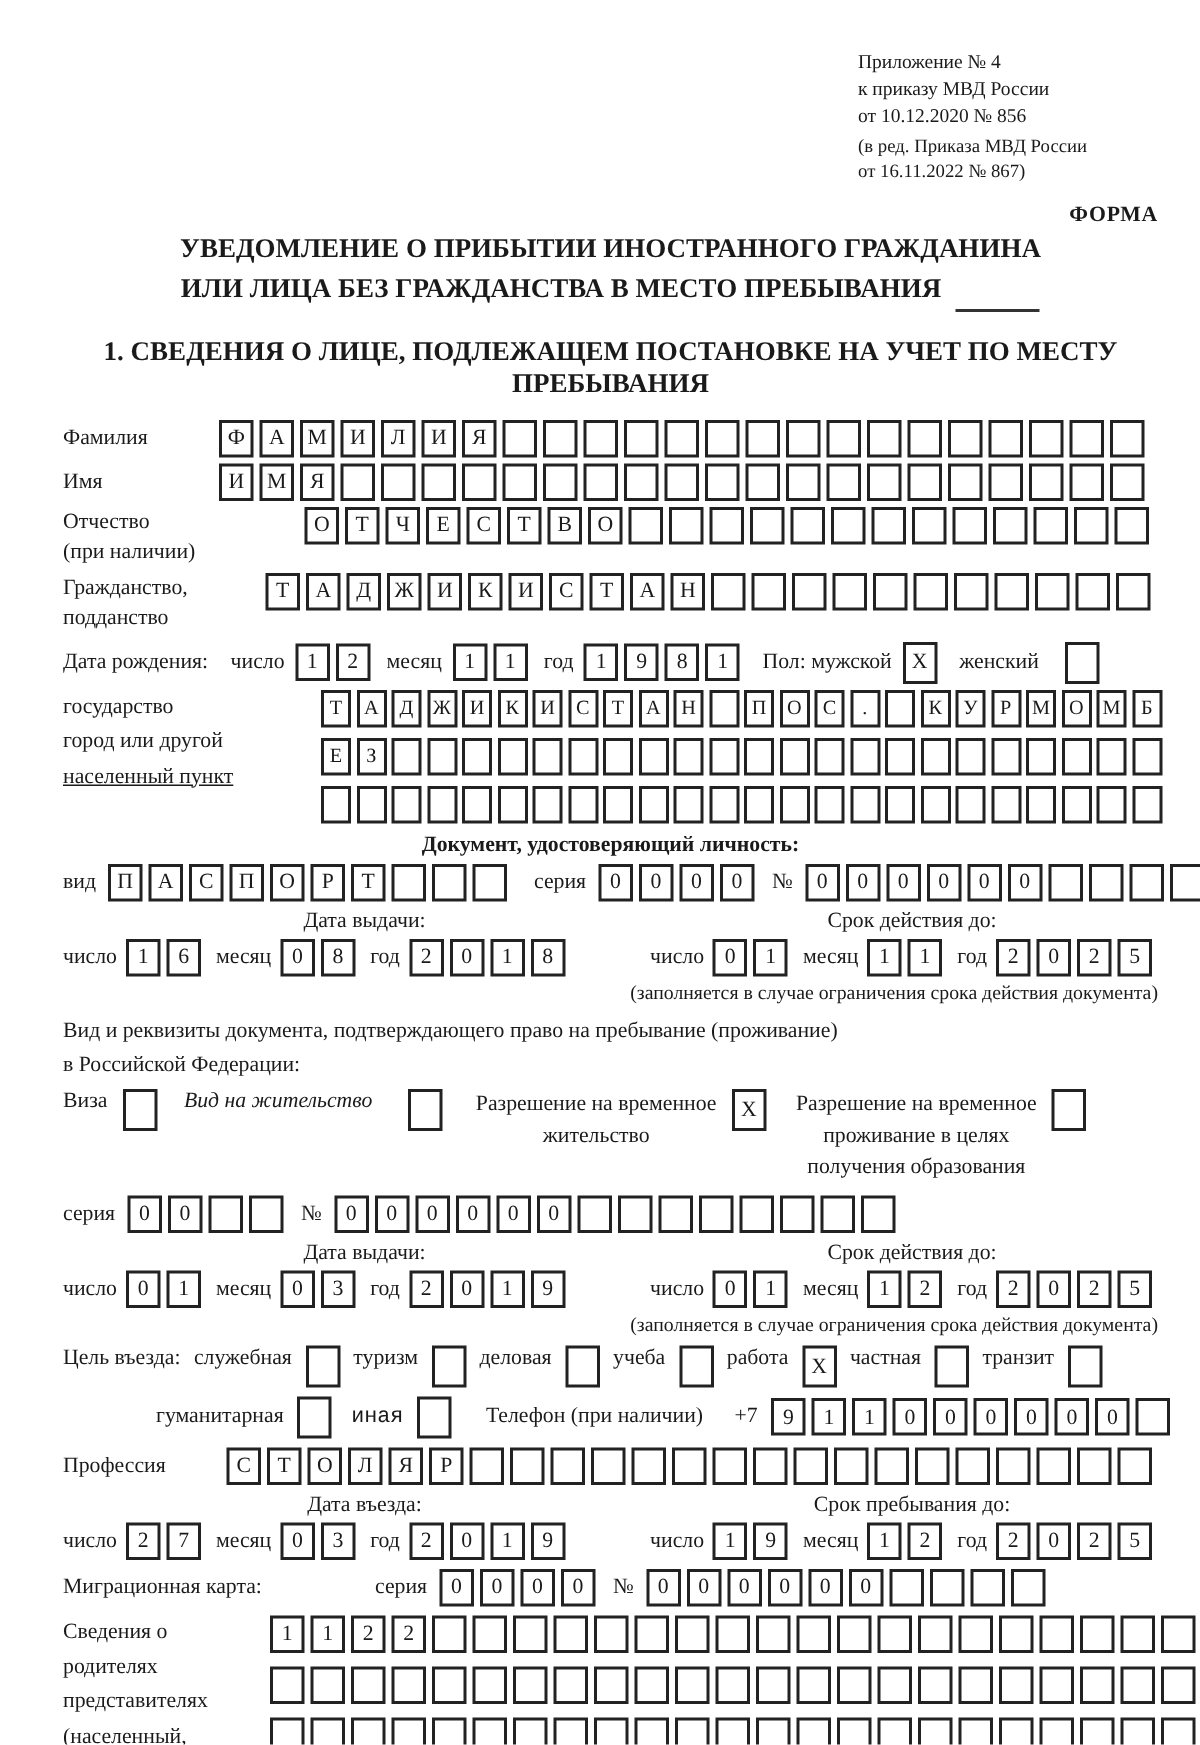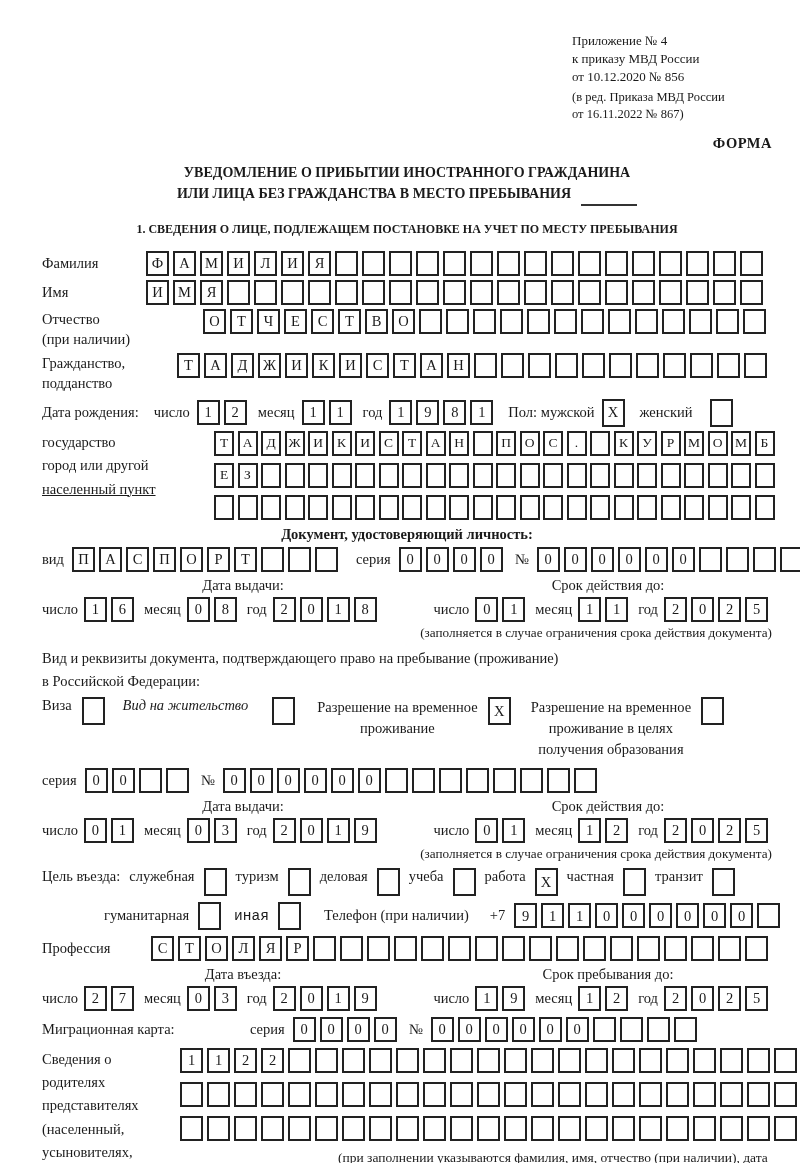--- a/index.html
+++ b/index.html
@@ -6,23 +6,23 @@
   body{
     width:800px;height:1163px;overflow:hidden;background:#ffffff;
     font-family:"Liberation Serif",serif;color:#1a1a1a;
   }
   .page{box-sizing:border-box;width:800px;height:1163px;padding:32px 28px 0 42px;}
   .lbl{font-size:14.5px;white-space:nowrap;}
   
   .hdr{margin-left:auto;width:200px;font-size:13px;line-height:1.38;}
   .hdr-sub{font-size:12.5px;line-height:1.35;margin-top:3px;}
   .forma{text-align:right;font-weight:bold;font-size:14.5px;margin-top:12px;letter-spacing:.5px;}
-  .title{text-align:center;font-weight:bold;font-size:14px;line-height:1.5;margin-top:10px;}
+  .title{text-align:center;font-weight:bold;font-size:18px;line-height:1.5;}
   .blank{display:inline-block;width:56px;border-bottom:2px solid #333;margin-left:10px;}
-  .sec{font-weight:bold;font-size:12px;text-align:center;margin-top:16px;}
+  .sec{font-weight:bold;font-size:18px;text-align:center;margin-top:16px;}
   
   .cells{display:inline-flex;flex:0 0 auto;}
   .cells .c{
     box-sizing:border-box;flex:0 0 auto;width:23px;height:25px;
     border:2px solid #222;margin-right:4px;background:#fff;
     display:inline-flex;align-items:center;justify-content:center;
     font-size:14.5px;line-height:1;
   }
   .cells.sm .c{width:20px;margin-right:3.5px;font-size:13.5px;}
   .cells.box .c{width:23px;height:28px;margin-right:0;}
@@ -400,21 +400,21 @@
     <span class="lbl">Виза</span>
     <span class="cells box">
         <span class="c"></span>
       </span>
     <span class="lbl" style="margin-left:8px;font-style:italic;">Вид на жительство</span>
     <span class="cells box" style="margin-left:14px;">
         <span class="c"></span>
       </span>
     <span class="stack" style="margin-left:12px;">
       <span style="display:block;">Разрешение на временное</span>
-      <span style="display:block;">проживание</span>
+      <span style="display:block;">жительство</span>
     </span>
     <span class="cells box">
         <span class="c">X</span>
       </span>
     <span class="stack" style="margin-left:10px;">
       <span style="display:block;">Разрешение на временное</span>
       <span style="display:block;">проживание в целях</span>
       <span style="display:block;">получения образования</span>
     </span>
     <span class="cells box">

